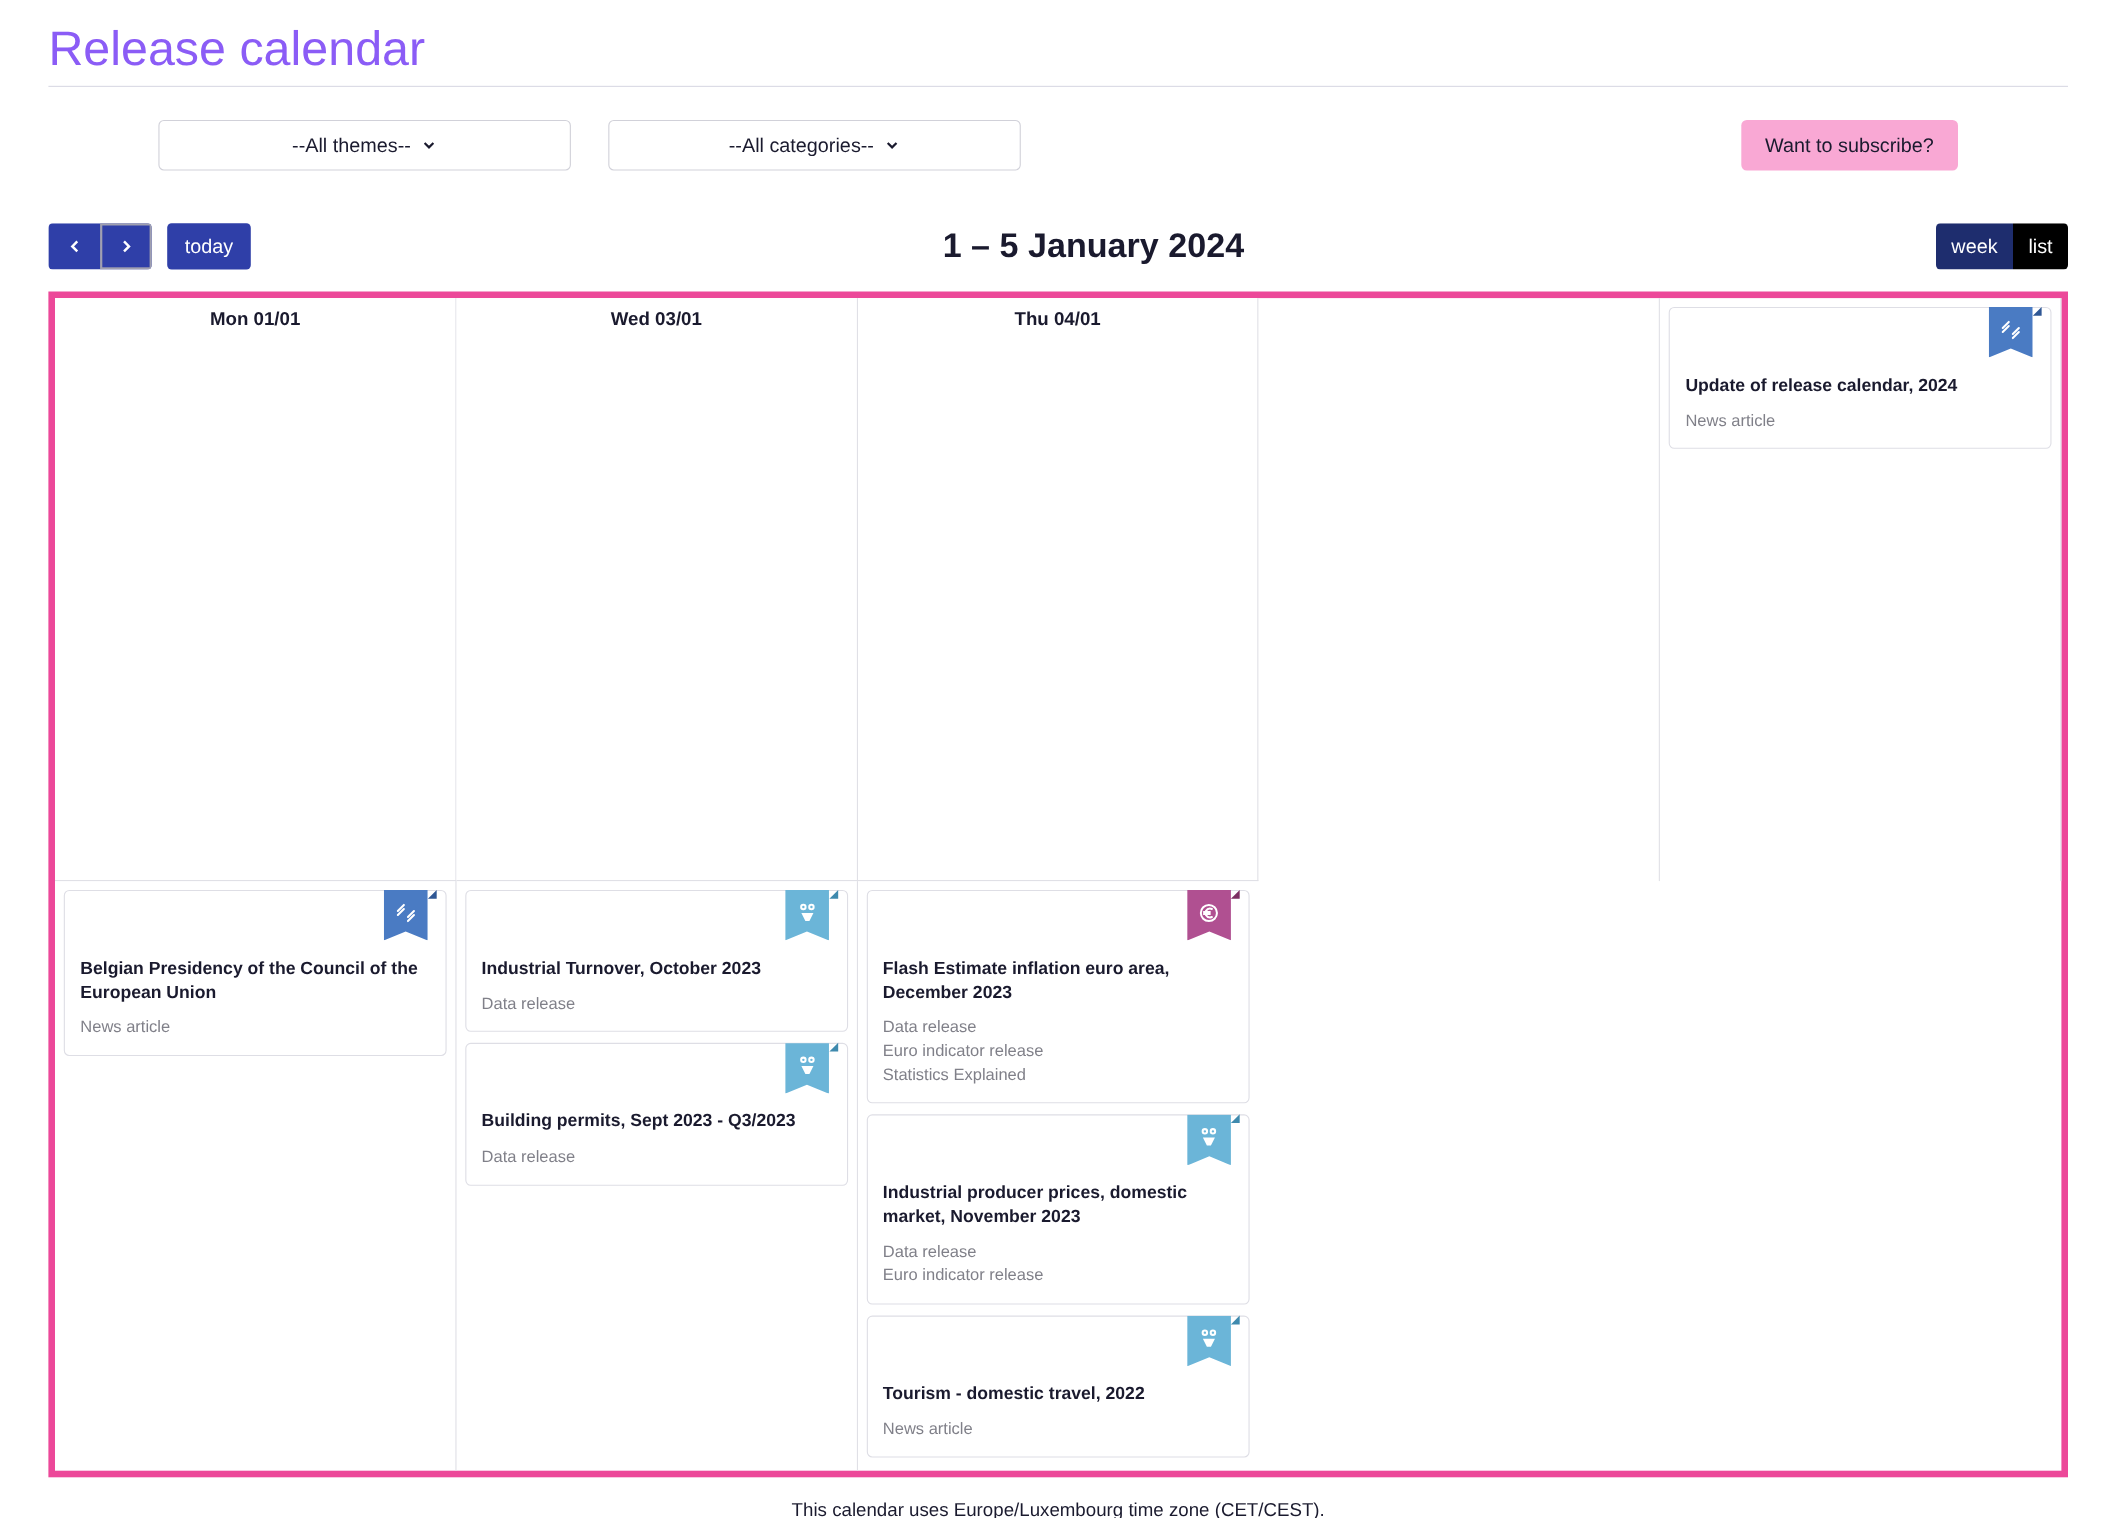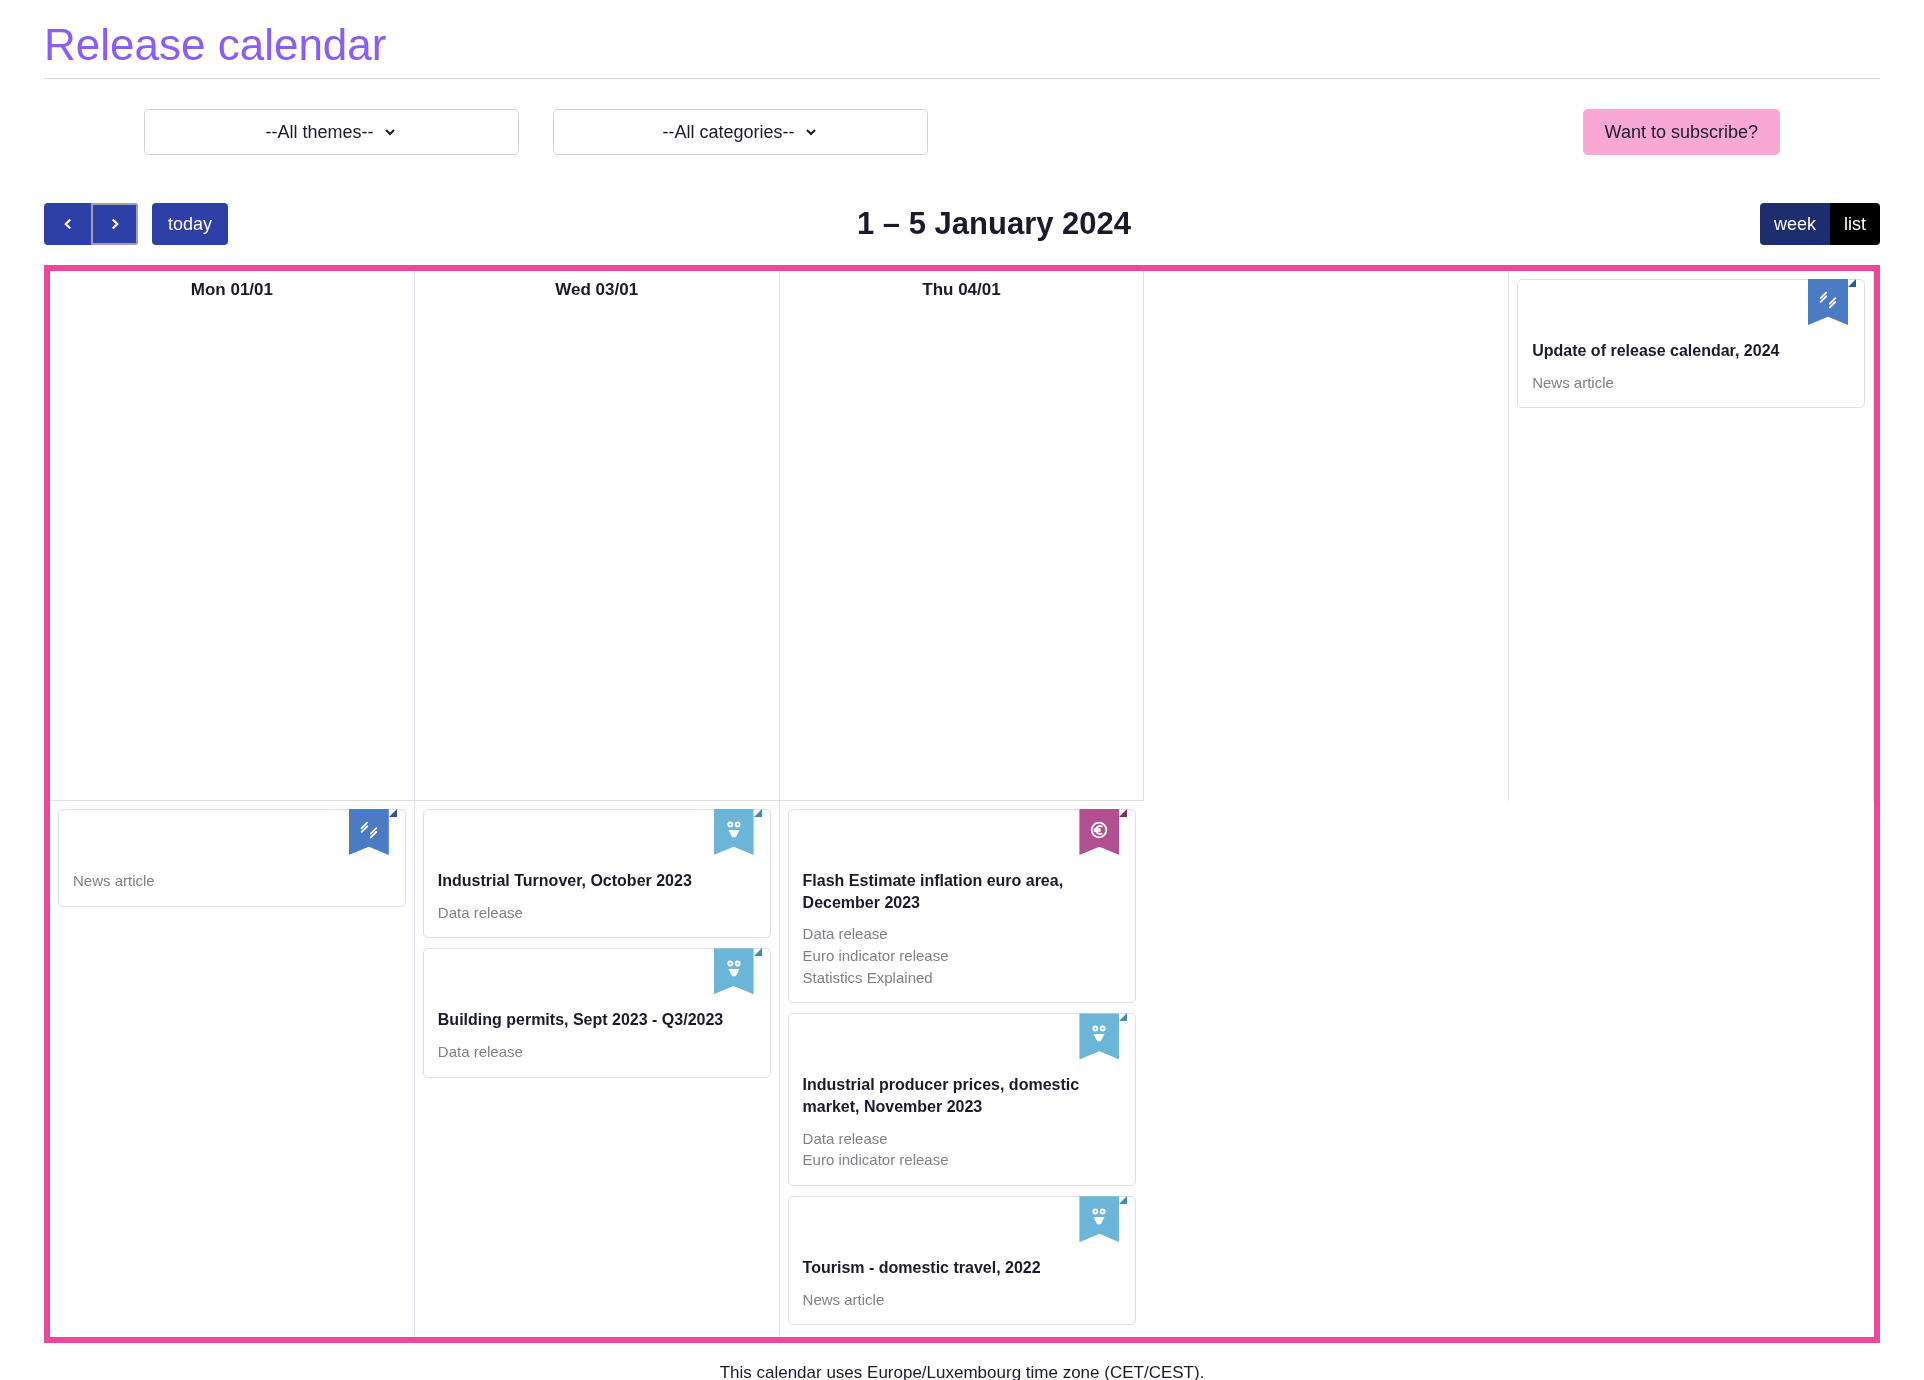--- a/index.html
+++ b/index.html
@@ -289,20 +289,21 @@
     <div class="day-column">
       <div class="event-card">
         <div class="badge badge-blue">
           <div class="badge-corner"></div>
           <div class="badge-ribbon">
             <svg class="badge-icon" viewBox="0 0 24 24" fill="none" stroke="#fff" stroke-width="2">
               <path d="M4 14 L10 8 M4 10 L10 4 M14 20 L20 14 M14 16 L20 10" stroke-linecap="round"></path>
             </svg>
           </div>
         </div>
+        <div class="event-title">Belgian Presidency of the Council of the European Union</div>
         <div class="event-tag">News article</div>
       </div>
     </div>
     <div class="day-column">
       <div class="event-card">
         <div class="badge badge-lightblue">
           <div class="badge-corner"></div>
           <div class="badge-ribbon">
             <svg class="badge-icon" viewBox="0 0 24 24" fill="none" stroke="#fff" stroke-width="2">
               <circle cx="8" cy="6" r="2.2"></circle>

